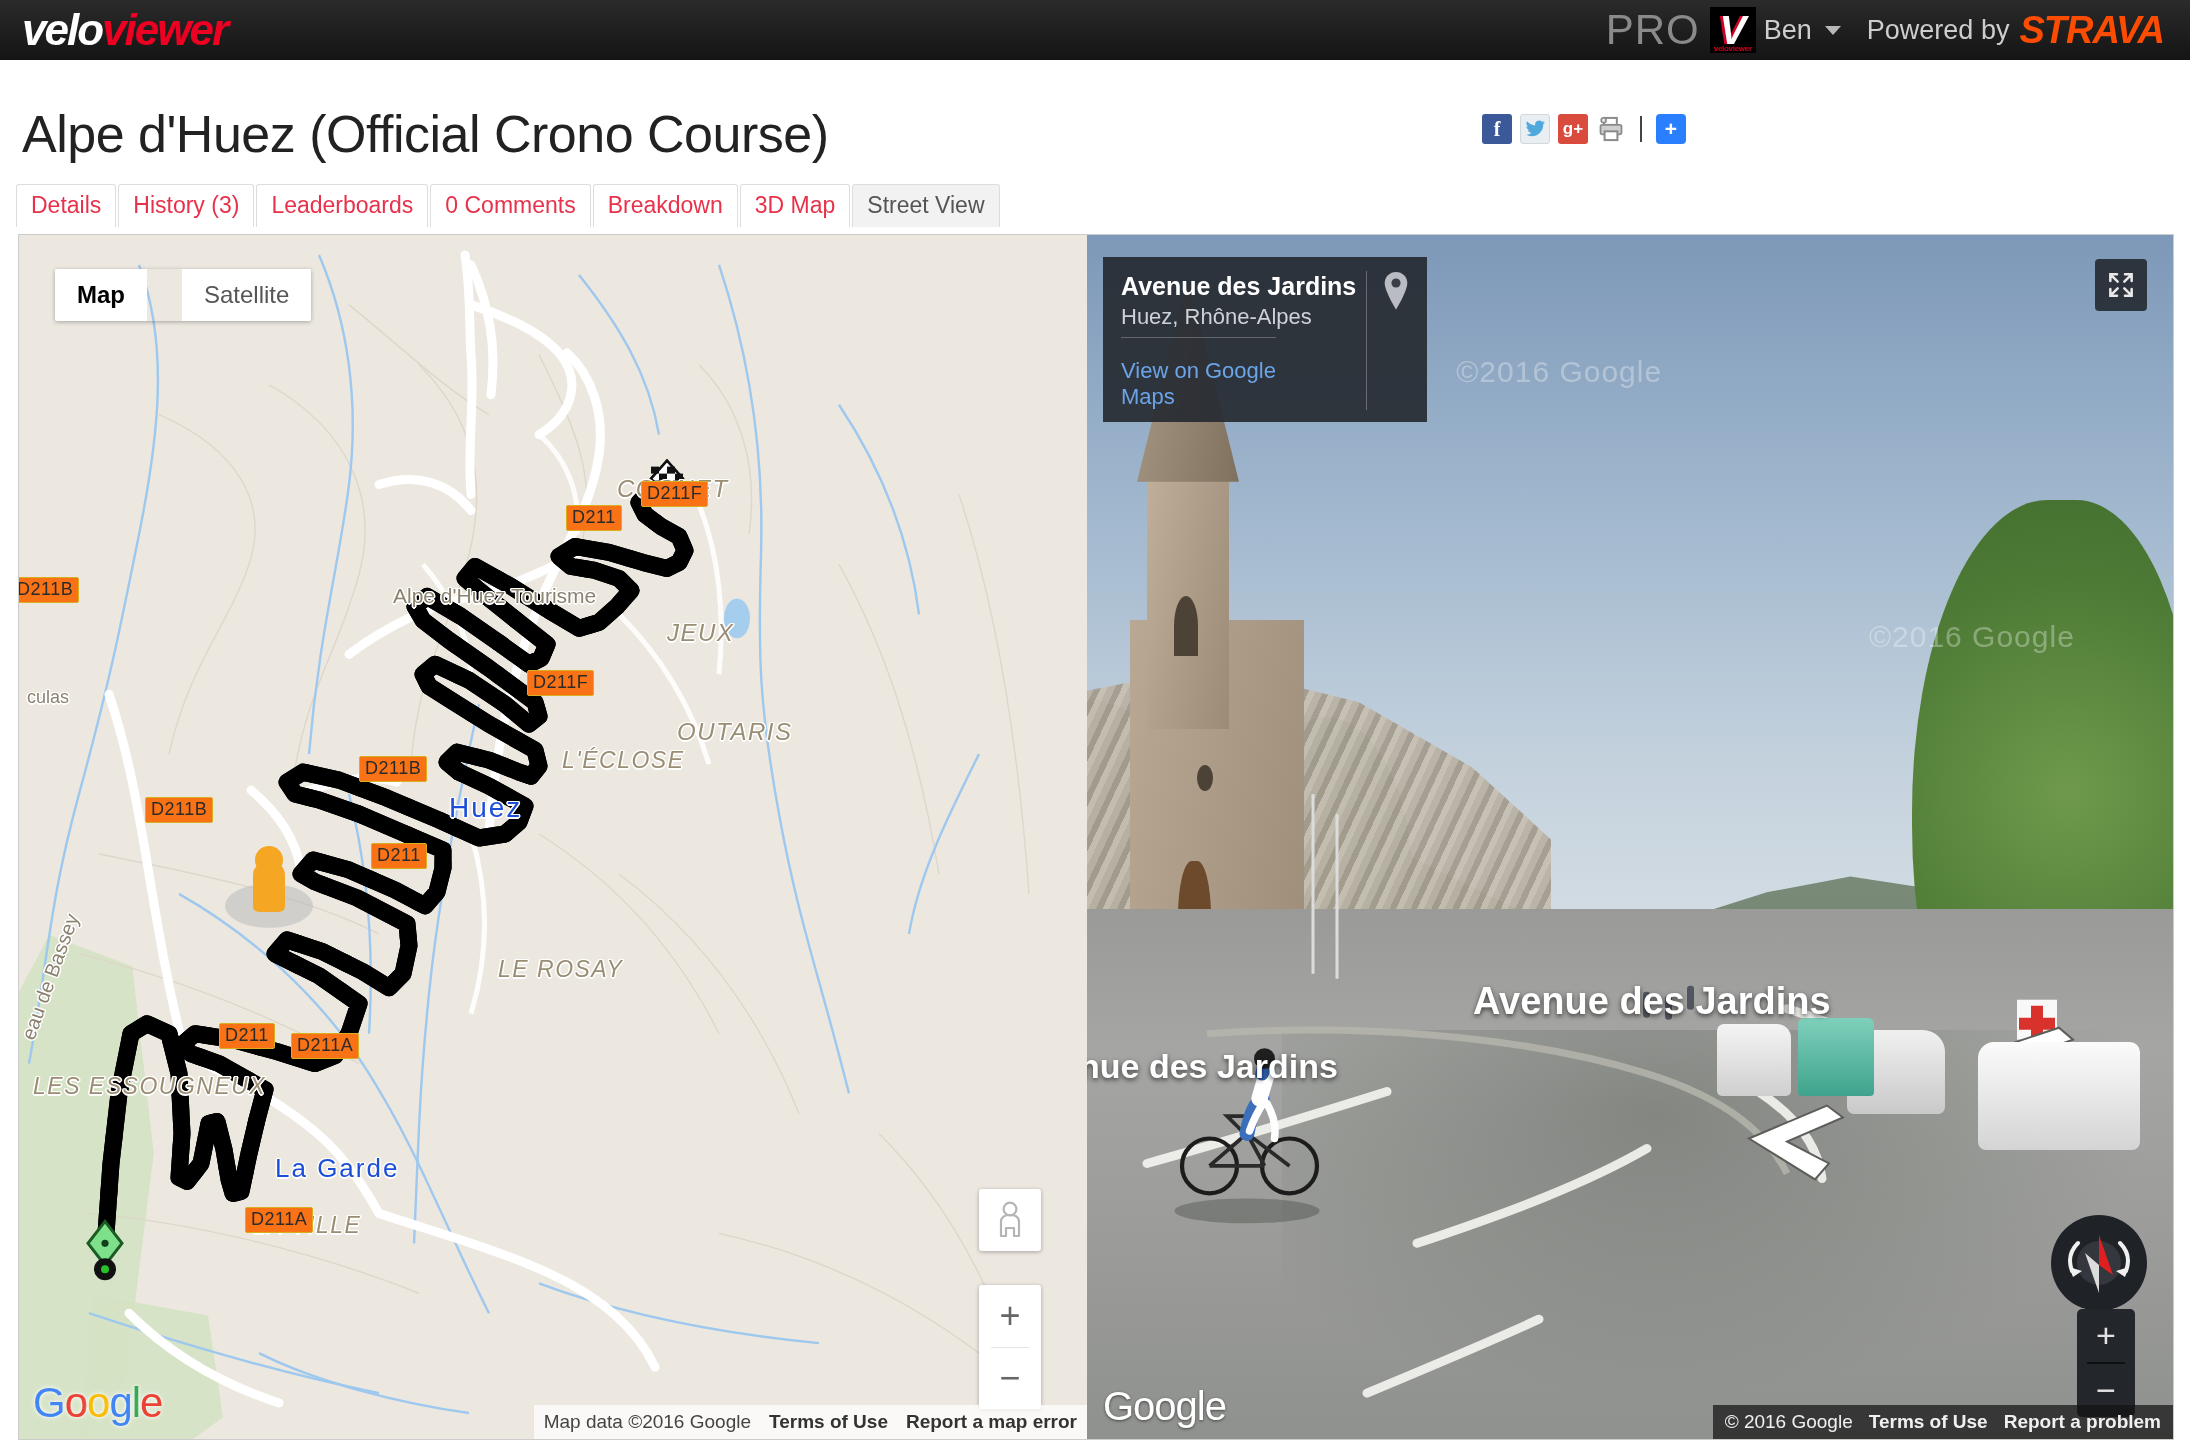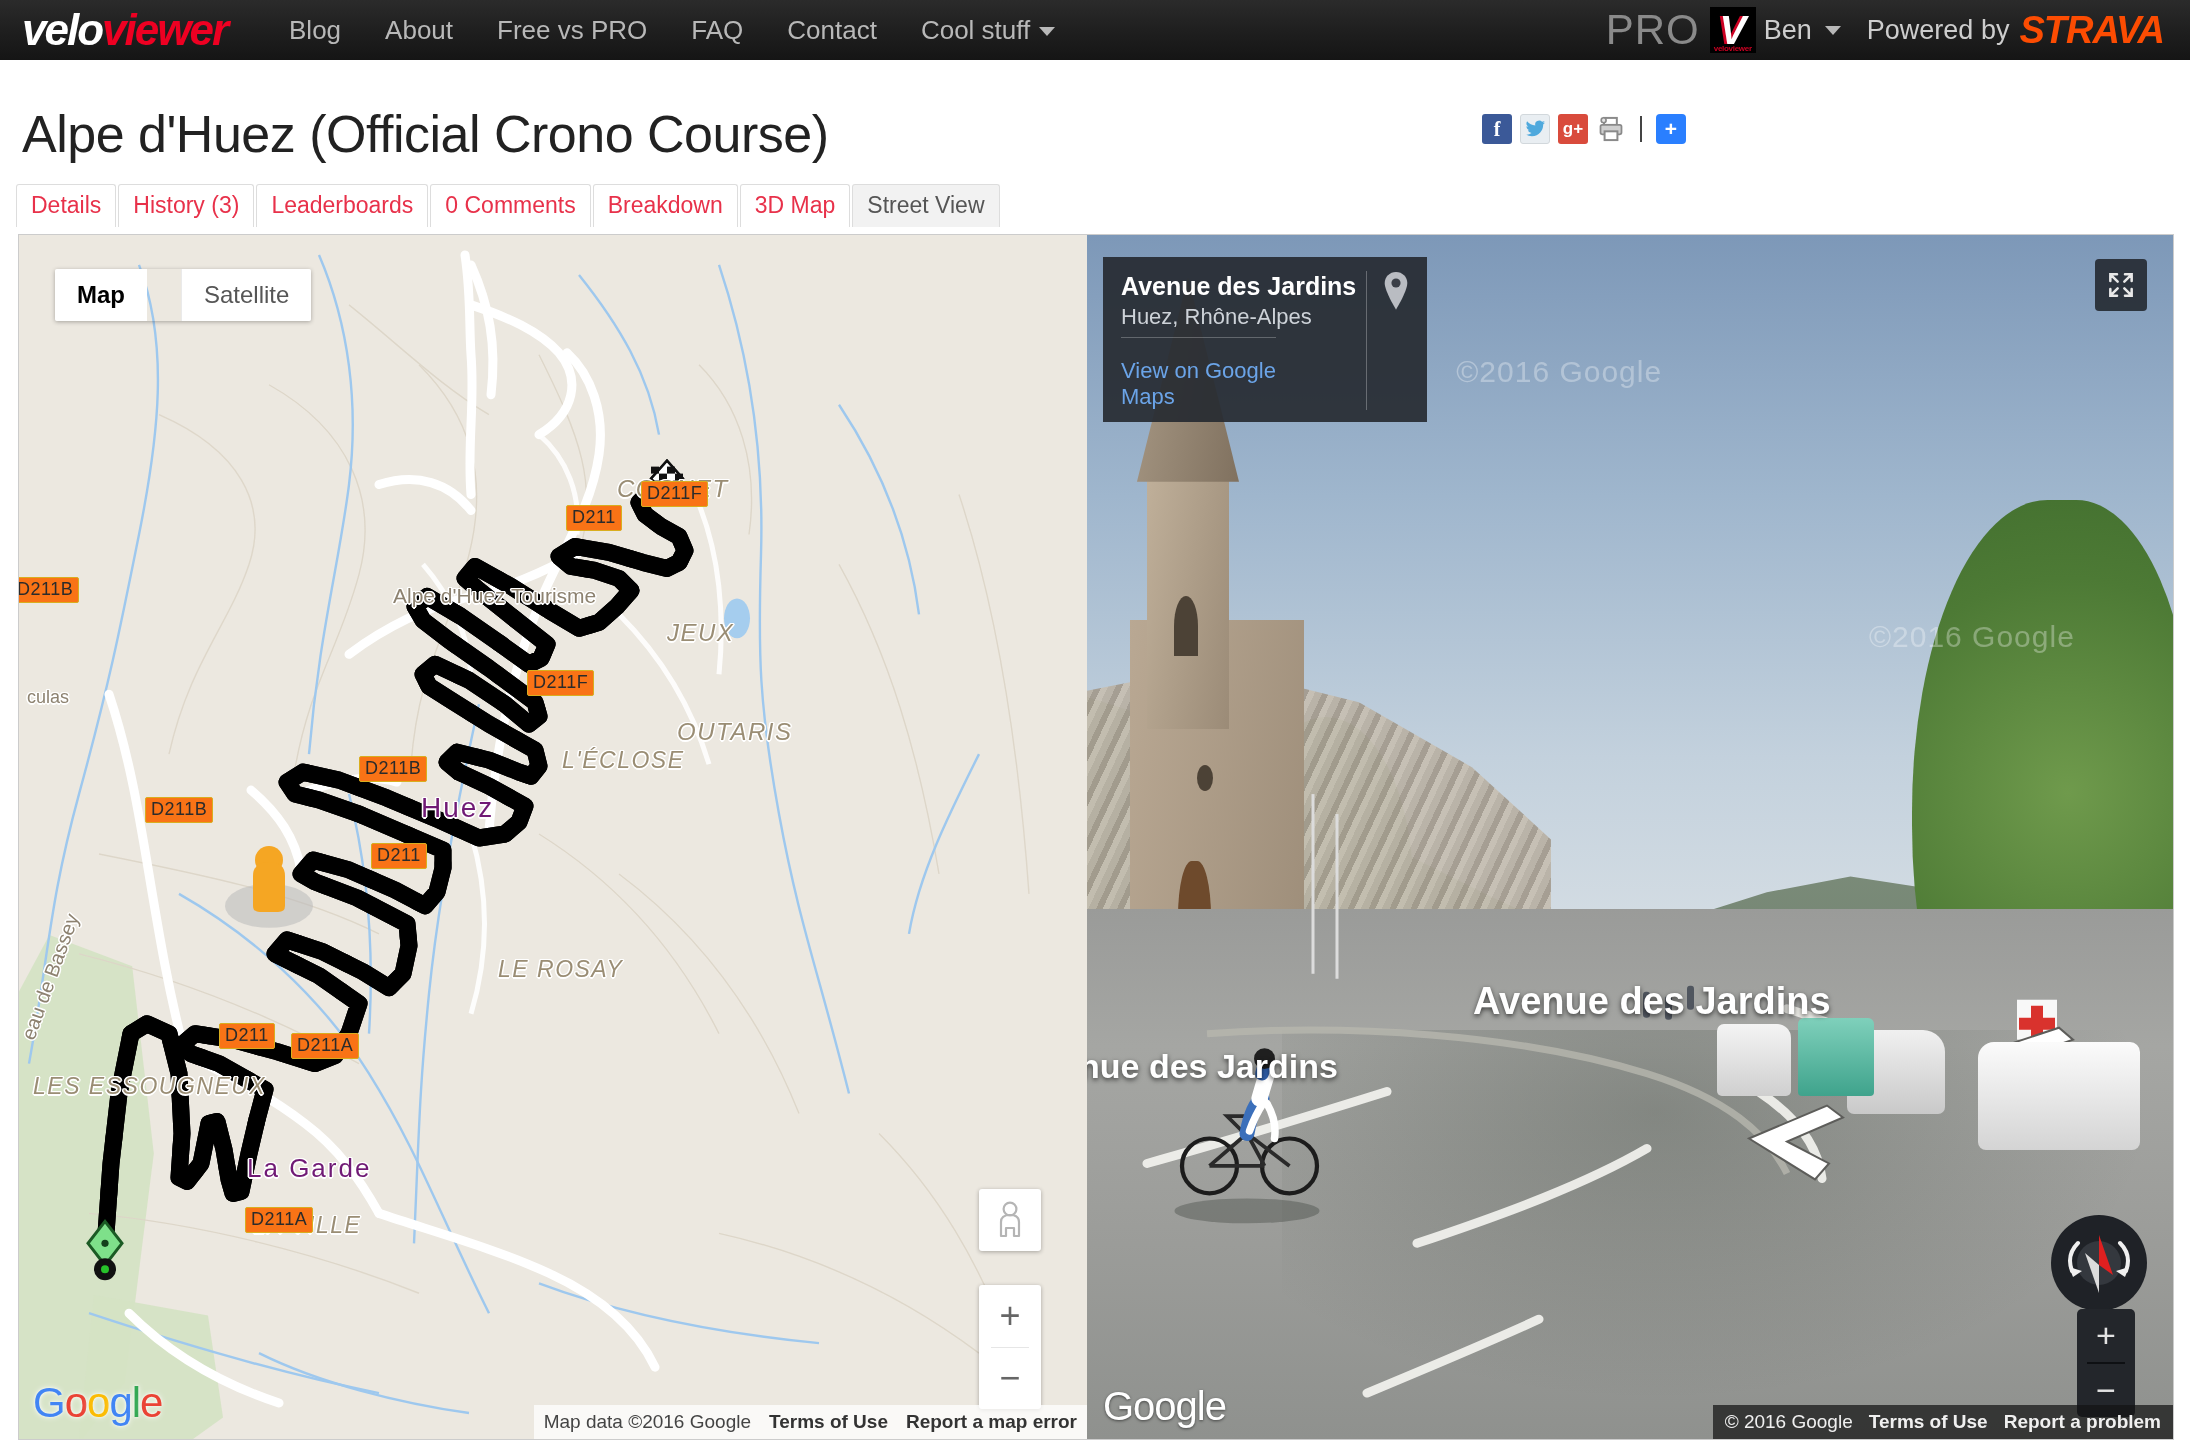--- a/index.html
+++ b/index.html
@@ -113,21 +113,21 @@
   svg.mapsvg { position:absolute; inset:0; width:100%; height:100%; }
 
   
   .mplabel {
     position:absolute; color:#9a8d74; white-space:nowrap;
     text-shadow: 1.5px 0 #fff, -1.5px 0 #fff, 0 1.5px #fff, 0 -1.5px #fff,
                  1px 1px #fff, -1px -1px #fff, 1px -1px #fff, -1px 1px #fff;
     pointer-events:none;
   }
   .mp-caps { font-style:italic; letter-spacing:1.5px; font-size:19px; }
-  .mp-town { font-size:28px; letter-spacing:2px; color:#701a75; }
+  .mp-town { font-size:28px; letter-spacing:2px; color:#1d4ed8;margin-left:28px; }
   .mp-sm   { font-size:18px; color:#8d8270; }
 
   .roadshield {
     position:absolute; background:#f97316; border:1px solid #d9ae1f;
     color:#2b2b2b; font-size:18px; padding:1px 5px 2px 5px; border-radius:2px;
     white-space:nowrap; letter-spacing:.5px;
   }
 
   
   #maptype {
@@ -331,28 +331,20 @@
   #sv-attrib .bold { font-weight:bold; }
   #sv-attrib span { cursor:pointer; }
   #sv-attrib .plain { cursor:default; }
 </style>
 </head>
 <body>
 
 <div id="topnav">
   <div id="brand">
     <span class="velo">velo</span><span class="viewer">viewer</span>
-  </div>
-  <div id="navlinks">
-    <a class="navlink">Blog</a>
-    <a class="navlink">About</a>
-    <a class="navlink">Free vs PRO</a>
-    <a class="navlink">FAQ</a>
-    <a class="navlink">Contact</a>
-    <a class="navlink"><span>Cool stuff</span><span class="caret"></span></a>
   </div>
   <div id="navright">
     <div id="pro-label">PRO</div>
     <div id="user-avatar">
       <span class="v-mark">V</span>
       <span class="mini">veloviewer</span>
     </div>
     <div id="username">Ben</div>
     <span class="caret"></span>
     <div id="poweredby">Powered by</div>

